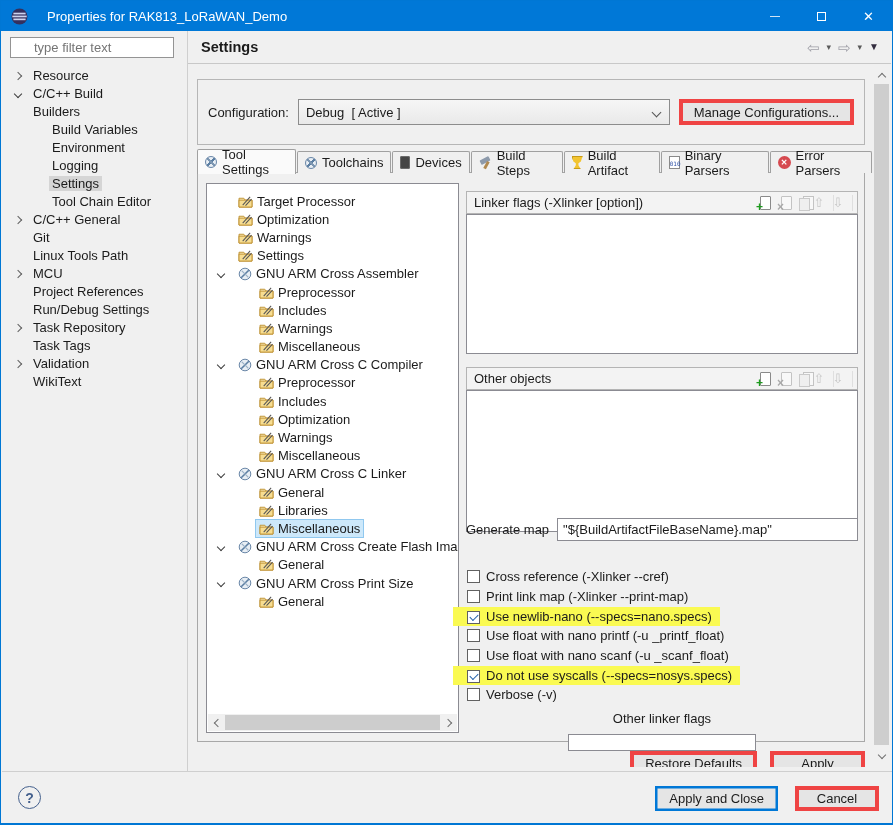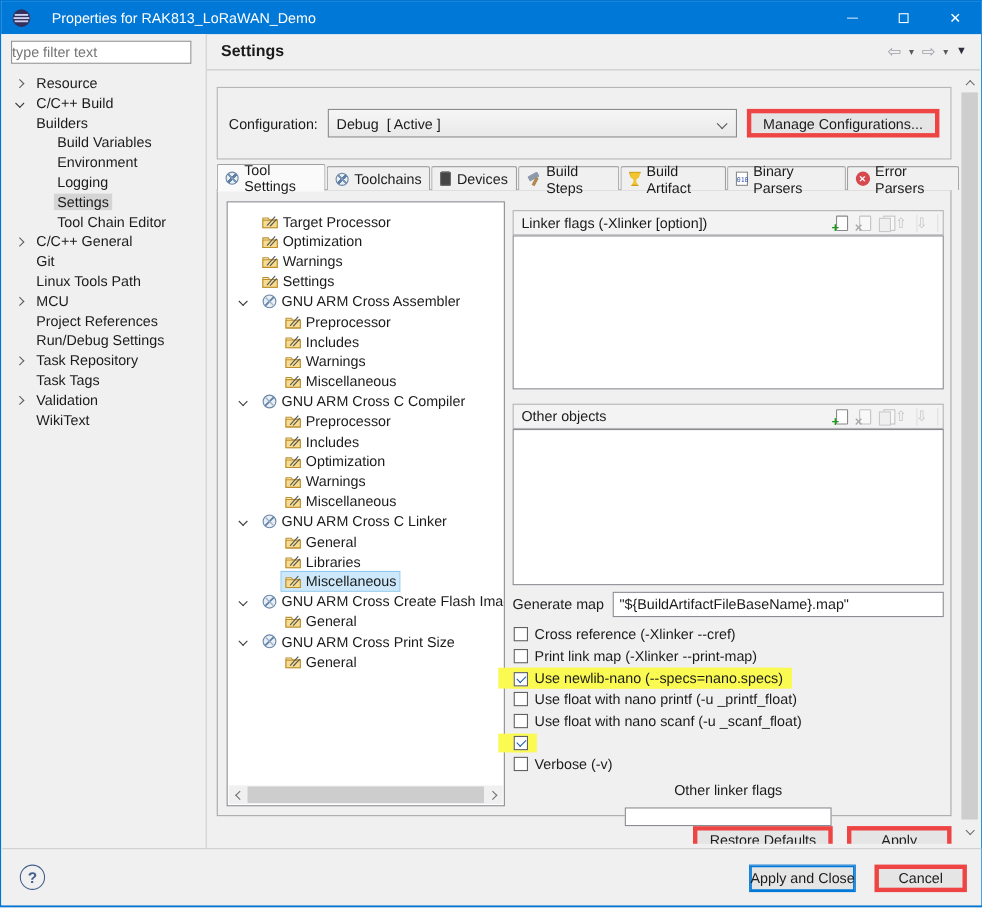--- a/index.html
+++ b/index.html
@@ -15,21 +15,21 @@
   .titlebar{position:absolute;left:0;top:0;width:100%;height:30px;background:#0078d7;display:flex;align-items:center;gap:10px;}
   .titlebar .app-ic{margin:0 9px 0 10px;display:flex;}
   .titlebar .title{color:#fff;font-size:13px;white-space:pre;}
   .win-controls{position:absolute;right:0;top:0;height:30px;display:flex;}
   .wc{width:47px;height:30px;display:flex;align-items:center;justify-content:center;color:#fff;}
   .wc .dash{width:10px;height:1px;background:#cfe3f5;}
   .wc .box{width:9px;height:9px;border:1px solid #fff;}
   .wc.close{font-size:13px;}
   
   .left-panel{position:absolute;left:1px;top:30px;width:186px;height:740px;border-right:1px solid #cfcfcf;background:#f0f0f0;}
-  .filter{position:absolute;left:8px;top:6px;width:164px;height:21px;border:1px solid #949494;background:#fff;font-family:"Liberation Sans",sans-serif;font-size:13px;padding:0 0;color:#333;}
+  .filter{position:absolute;left:8px;top:6px;width:164px;height:21px;border:1px solid #949494;background:#fff;font-family:"Liberation Sans",sans-serif;font-size:13px;padding:0 23px;color:#333;}
   .filter::placeholder{color:#757575;}
   .nav-tree{position:absolute;left:0;top:36px;right:1px;}
   .nrow{position:relative;height:18px;line-height:18px;white-space:nowrap;}
   .nrow .chev{display:none;position:absolute;left:13px;top:6px;width:6px;height:6px;border-right:1.4px solid #5f5f5f;border-bottom:1.4px solid #5f5f5f;}
   .nrow.chev-r .chev{display:inline-block;transform:rotate(-45deg);}
   .nrow.chev-d .chev{display:inline-block;transform:rotate(45deg);border-color:#3c3c3c;}
   .nrow.lvl0{padding-left:31px;}
   .nrow.lvl1{padding-left:50px;}
   .nrow .lbl{padding:0 3px;margin-left:-3px;}
   .nrow.selected .lbl{background:#d5d5d5;}
@@ -104,21 +104,21 @@
   .move-up-icon,.move-down-icon{width:13px;border-right:1px solid #c9c9c9;padding-right:14px;}
   .tbi .glyph{font-size:13px;color:#909090;line-height:16px;}
   .listbox{position:absolute;left:2px;width:392px;border:1px solid #8b8b92;background:#fff;}
   .lb1{top:29px;height:140px;}
   .lb2{top:205px;height:142px;}
   .sh1{top:6px;}
   .sh2{top:182px;}
   .fieldrow{position:absolute;left:2px;width:392px;height:24px;display:flex;align-items:center;gap:8px;}
   .fieldrow .flabel{white-space:nowrap;}
   .fieldrow input{flex:1;height:23px;border:1px solid #8b8b92;background:#fff;font-family:"Liberation Sans",sans-serif;font-size:13px;padding:0 5px;color:#1b1b1b;}
-  .genmap{top:352px;align-items:center;}
+  .genmap{top:332px;align-items:center;}
   .otherflags{top:526px;flex-direction:column;}
   
   .chk-col{position:absolute;left:2px;top:382px;width:394px;}
   .chk-row{height:19.7px;display:flex;align-items:center;}
   .chk-wrap{display:inline-flex;align-items:center;gap:6px;padding:2px 8px 2px 1px;}
   .chk-row.highlighted .chk-wrap{background:#fafa52;box-shadow:-13px 0 0 #fafa52;align-items:flex-end;}
   .cb{position:relative;flex:none;width:13px;height:13px;border:1px solid #616161;background:#fff;}
   .chk-row.checked .cb::after{content:"";position:absolute;left:2px;top:2.5px;width:7px;height:4px;border-left:1.8px solid #1f5fa8;border-bottom:1.8px solid #1f5fa8;transform:rotate(-45deg);}
   
   .defaults-row{position:absolute;top:687px;left:0;width:676px;display:flex;justify-content:flex-end;gap:13px;}
@@ -126,21 +126,21 @@
   
   .vscroll{position:absolute;left:872px;top:66px;width:17px;height:697px;background:#f0f0f0;}
   .vscroll .sb-btn{position:absolute;left:0;width:17px;height:16px;display:flex;align-items:center;justify-content:center;}
   .vscroll .sb-btn.u{top:0;}.vscroll .sb-btn.d{bottom:0;}
   .vscroll .thumb{position:absolute;left:1px;width:15px;top:17px;bottom:19px;background:#cecece;}
   
   .footer{position:absolute;left:1px;top:770px;width:891px;height:53px;border-top:1px solid #cfcfcf;background:#f0f0f0;}
   .help-btn{position:absolute;left:16px;top:14px;width:23px;height:23px;border:1.5px solid #44608d;border-radius:50%;color:#44608d;font-size:14px;font-weight:bold;display:flex;align-items:center;justify-content:center;}
   .footer-btns{position:absolute;right:14px;top:14px;display:flex;gap:17px;}
   .footer-btns .btn{height:25px;min-width:84px;}
-  .btn.default{border:1px solid #0078d7;box-shadow:inset 0 0 0 1.5px #0078d7;padding:0 0;}
+  .btn.default{border:1px solid #0078d7;box-shadow:inset 0 0 0 1.5px #0078d7;padding:0 13px;}
   
   svg.ic{display:block;}
 </style>
 </head>
 <body>
 
 <div class="window">
 
   <div class="titlebar">
     <span class="app-ic">
@@ -748,20 +748,21 @@
             <div class="chk-row">
               <span class="chk-wrap">
                 <span class="cb"></span>
                 <span class="chk-label">Use float with nano scanf (-u _scanf_float)</span>
               </span>
             </div>
 
             <div class="chk-row checked highlighted">
               <span class="chk-wrap">
                 <span class="cb"></span>
+                <span class="chk-label">Do not use syscalls (--specs=nosys.specs)</span>
               </span>
             </div>
 
             <div class="chk-row">
               <span class="chk-wrap">
                 <span class="cb"></span>
                 <span class="chk-label">Verbose (-v)</span>
               </span>
             </div>
           </div>

